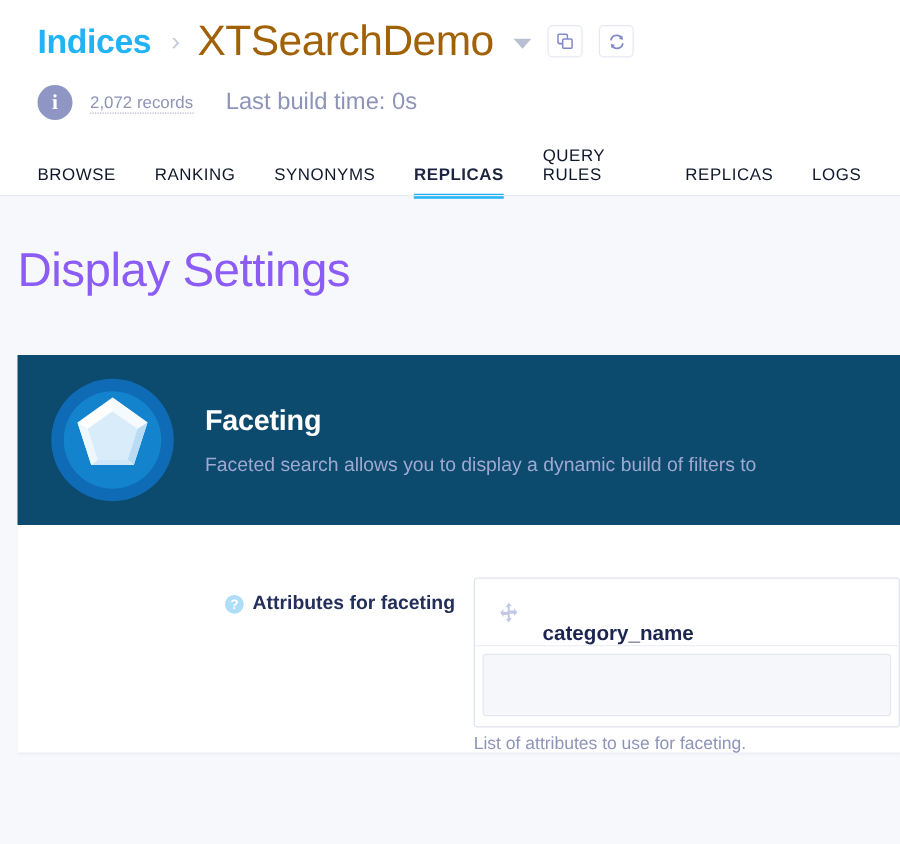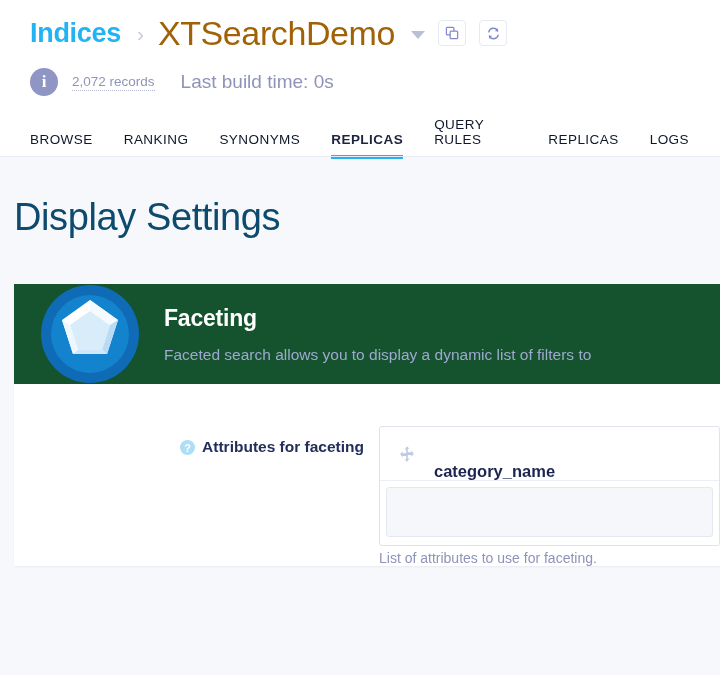--- a/index.html
+++ b/index.html
@@ -152,37 +152,37 @@
 
   
   .content {
     padding: 0 0 0 14px;
     background: #f7f8fc;
     height: 518px;
     box-sizing: border-box;
   }
   .page-title {
     font-size: 38px;
-    color: #0c4a6e;
+    color: #8b5cf6;
     font-weight: 300;
     letter-spacing: -0.4px;
     padding: 41px 0 0 0;
     line-height: 1;
   }
 
   .card {
     margin-top: 48px;
     background: #ffffff;
     box-shadow: 0 1px 2px rgba(40,50,90,0.07);
   }
   .banner {
-    background: #14532d;
-    display: flex;
-    align-items: center;
-    height: 100px;
+    background: #0c4a6e;
+    display: flex;
+    align-items: center;
+    height: 136px;
     padding-left: 26px;
     box-sizing: border-box;
     margin-top: 24px;
   }
   .gem-wrap {
     width: 100px;
     height: 100px;
     flex: none;
   }
   .banner-text {
@@ -345,21 +345,21 @@
           <polygon points="50,16 78,36 67,70 33,70 22,36" fill="#ffffff"></polygon>
           <polygon points="50,27 70,41 62,66 38,66 30,41" fill="#d9ecfa"></polygon>
           <polygon points="50,16 78,36 70,41 50,27" fill="#f4fafe"></polygon>
           <polygon points="78,36 67,70 62,66 70,41" fill="#b9dcf4"></polygon>
           <polygon points="33,70 22,36 30,41 38,66" fill="#eef7fd"></polygon>
           <polygon points="33,70 38,66 62,66 67,70" fill="#cfe7f8"></polygon>
         </svg>
       </div>
       <div class="banner-text">
         <div class="banner-title">Faceting</div>
-        <div class="banner-desc">Faceted search allows you to display a dynamic list of filters to</div>
+        <div class="banner-desc">Faceted search allows you to display a dynamic build of filters to</div>
       </div>
     </div>
 
     <div class="form-row">
 
       <div class="form-label-col">
         <span class="help-icon">?</span>
         <span class="form-label">Attributes for faceting</span>
       </div>
 

